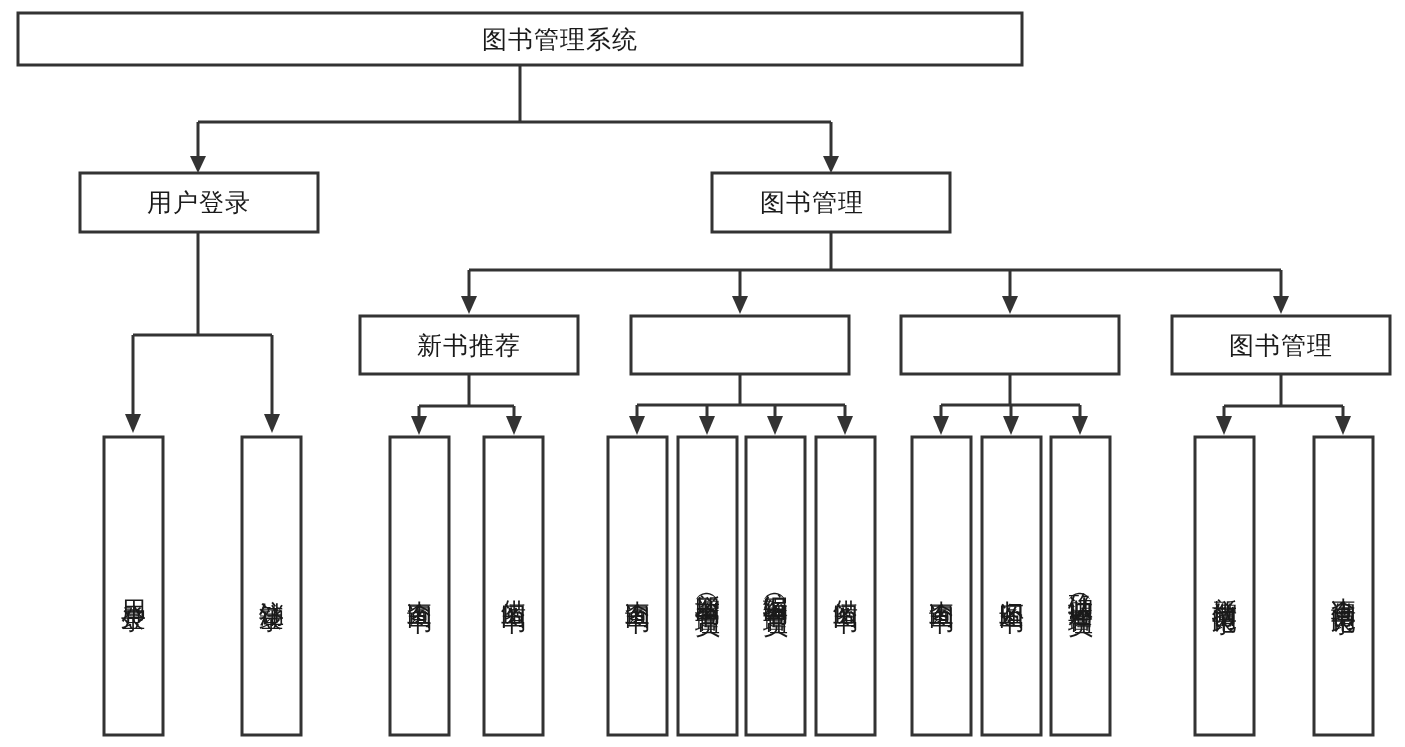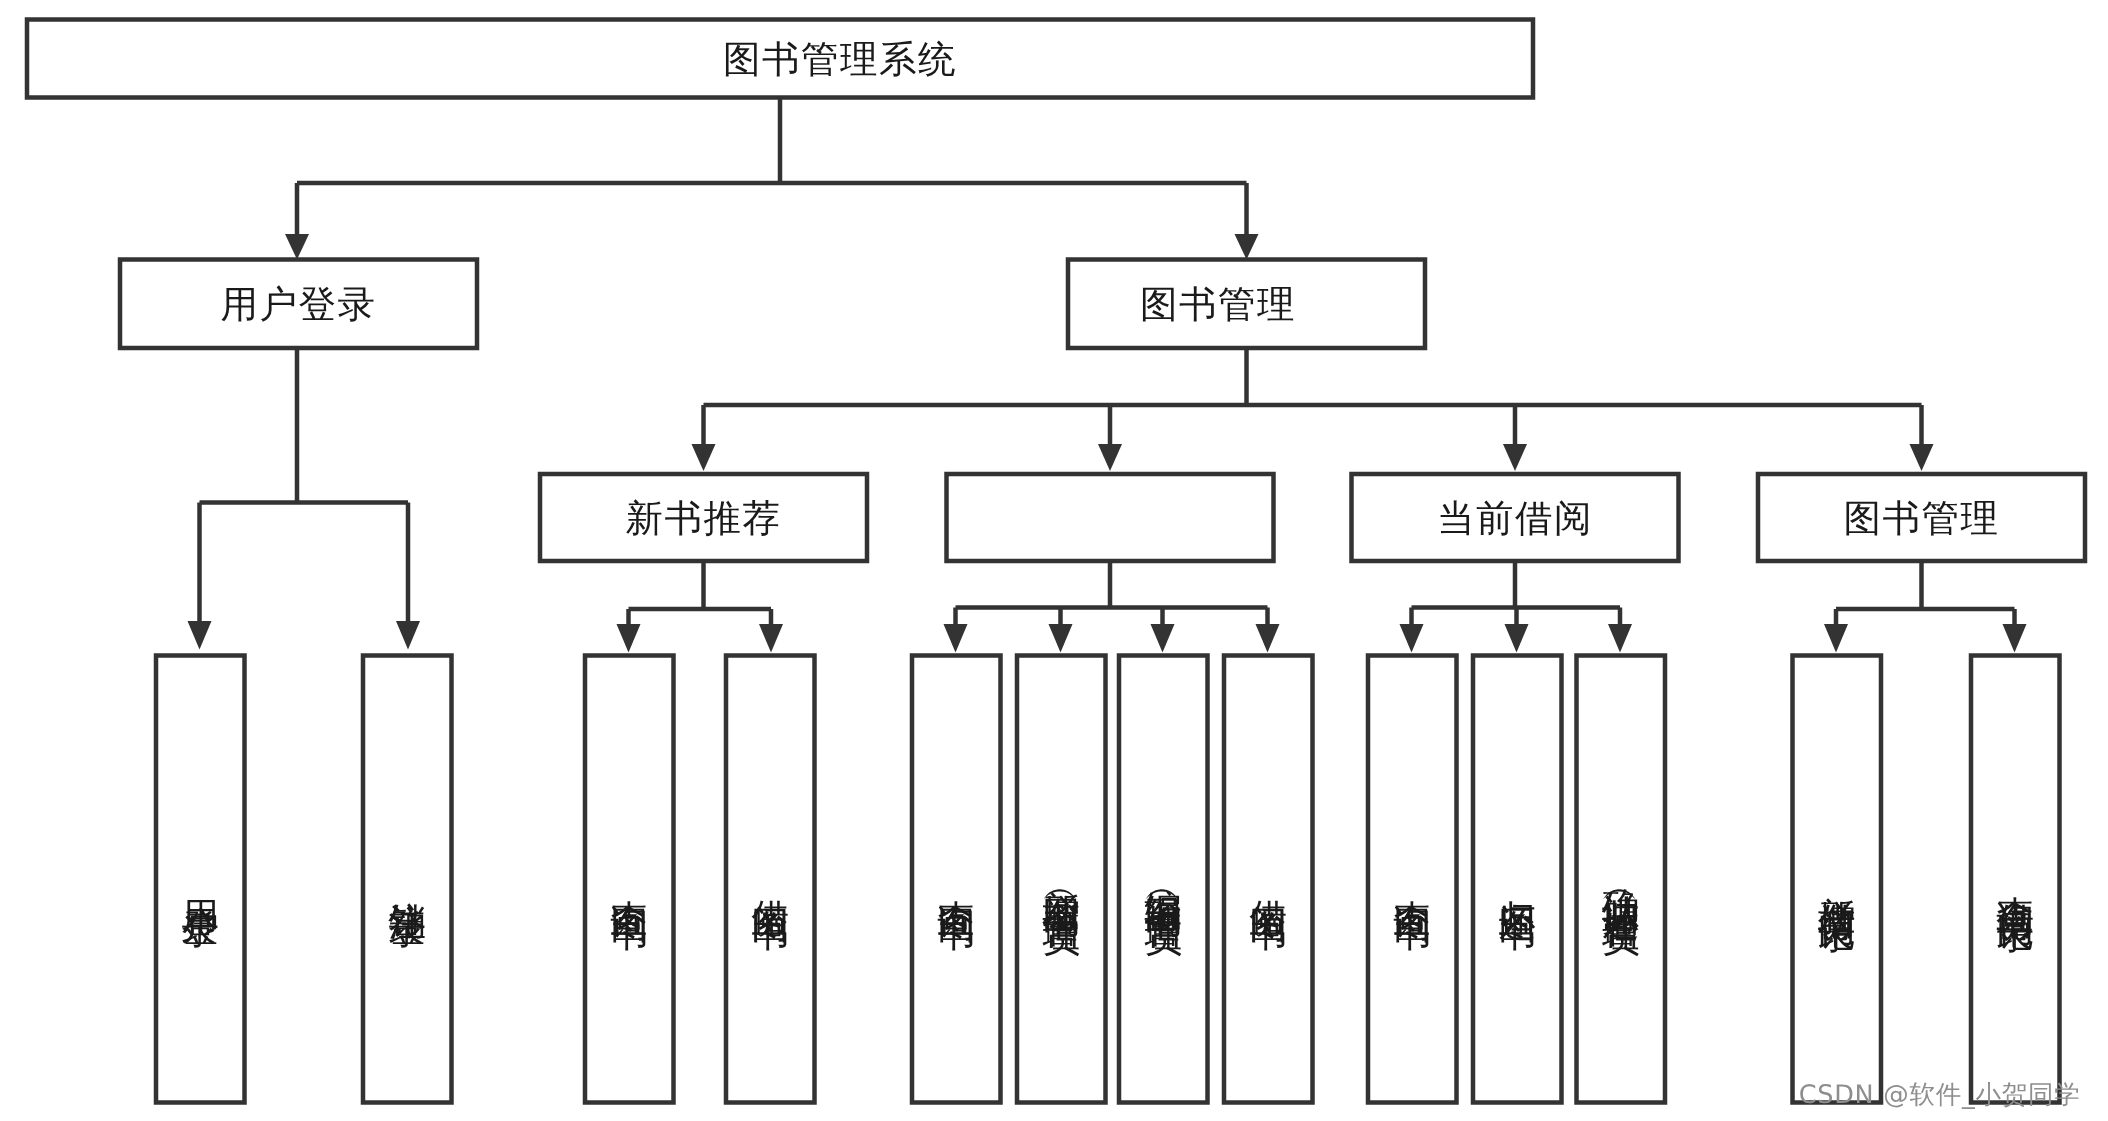--- a/index.html
+++ b/index.html
@@ -172,32 +172,30 @@
     <rect class="node-box" x="1195" y="437" width="59" height="298"></rect>
     <rect class="node-box" x="1314" y="437" width="59" height="298"></rect>
   </svg>
 
   <div class="node-label-h" style="left:18px; top:13px; width:1004px; height:52px;margin-left:40px;">图书管理系统</div>
 
   <div class="node-label-h" style="left:80px; top:173px; width:238px; height:59px;">用户登录</div>
   <div class="node-label-h" style="left:712px; top:173px; width:200px; height:59px;">图书管理</div>
 
   <div class="node-label-h" style="left:360px; top:316px; width:218px; height:58px;">新书推荐</div>
-  <div class="node-label-h" style="left:901px; top:316px; width:218px; height:58px;">当前借阅</div>
   <div class="node-label-h" style="left:1172px; top:316px; width:218px; height:58px;">图书管理</div>
 
   <div class="node-label-v" style="left:104px; top:437px; width:59px; height:298px;">用户登录</div>
   <div class="node-label-v" style="left:242px; top:437px; width:59px; height:298px;">注销登录</div>
   <div class="node-label-v" style="left:390px; top:437px; width:59px; height:298px;">查询图书</div>
   <div class="node-label-v" style="left:484px; top:437px; width:59px; height:298px;">借阅图书</div>
   <div class="node-label-v" style="left:608px; top:437px; width:59px; height:298px;">查询图书</div>
   <div class="node-label-v" style="left:678px; top:437px; width:59px; height:298px;">新增图书（管理员）</div>
   <div class="node-label-v" style="left:746px; top:437px; width:59px; height:298px;">编辑图书（管理员）</div>
   <div class="node-label-v" style="left:816px; top:437px; width:59px; height:298px;">借阅图书</div>
   <div class="node-label-v" style="left:912px; top:437px; width:59px; height:298px;">查询图书</div>
   <div class="node-label-v" style="left:982px; top:437px; width:59px; height:298px;">归还图书</div>
   <div class="node-label-v" style="left:1051px; top:437px; width:59px; height:298px;">确认归还（管理员）</div>
   <div class="node-label-v" style="left:1195px; top:437px; width:59px; height:298px;">新增借阅记录</div>
   <div class="node-label-v" style="left:1314px; top:437px; width:59px; height:298px;">查询借阅记录</div>
 
-  <div id="watermark">CSDN @软件_小贺同学</div>
 
 </div>
 
 </body></html>

